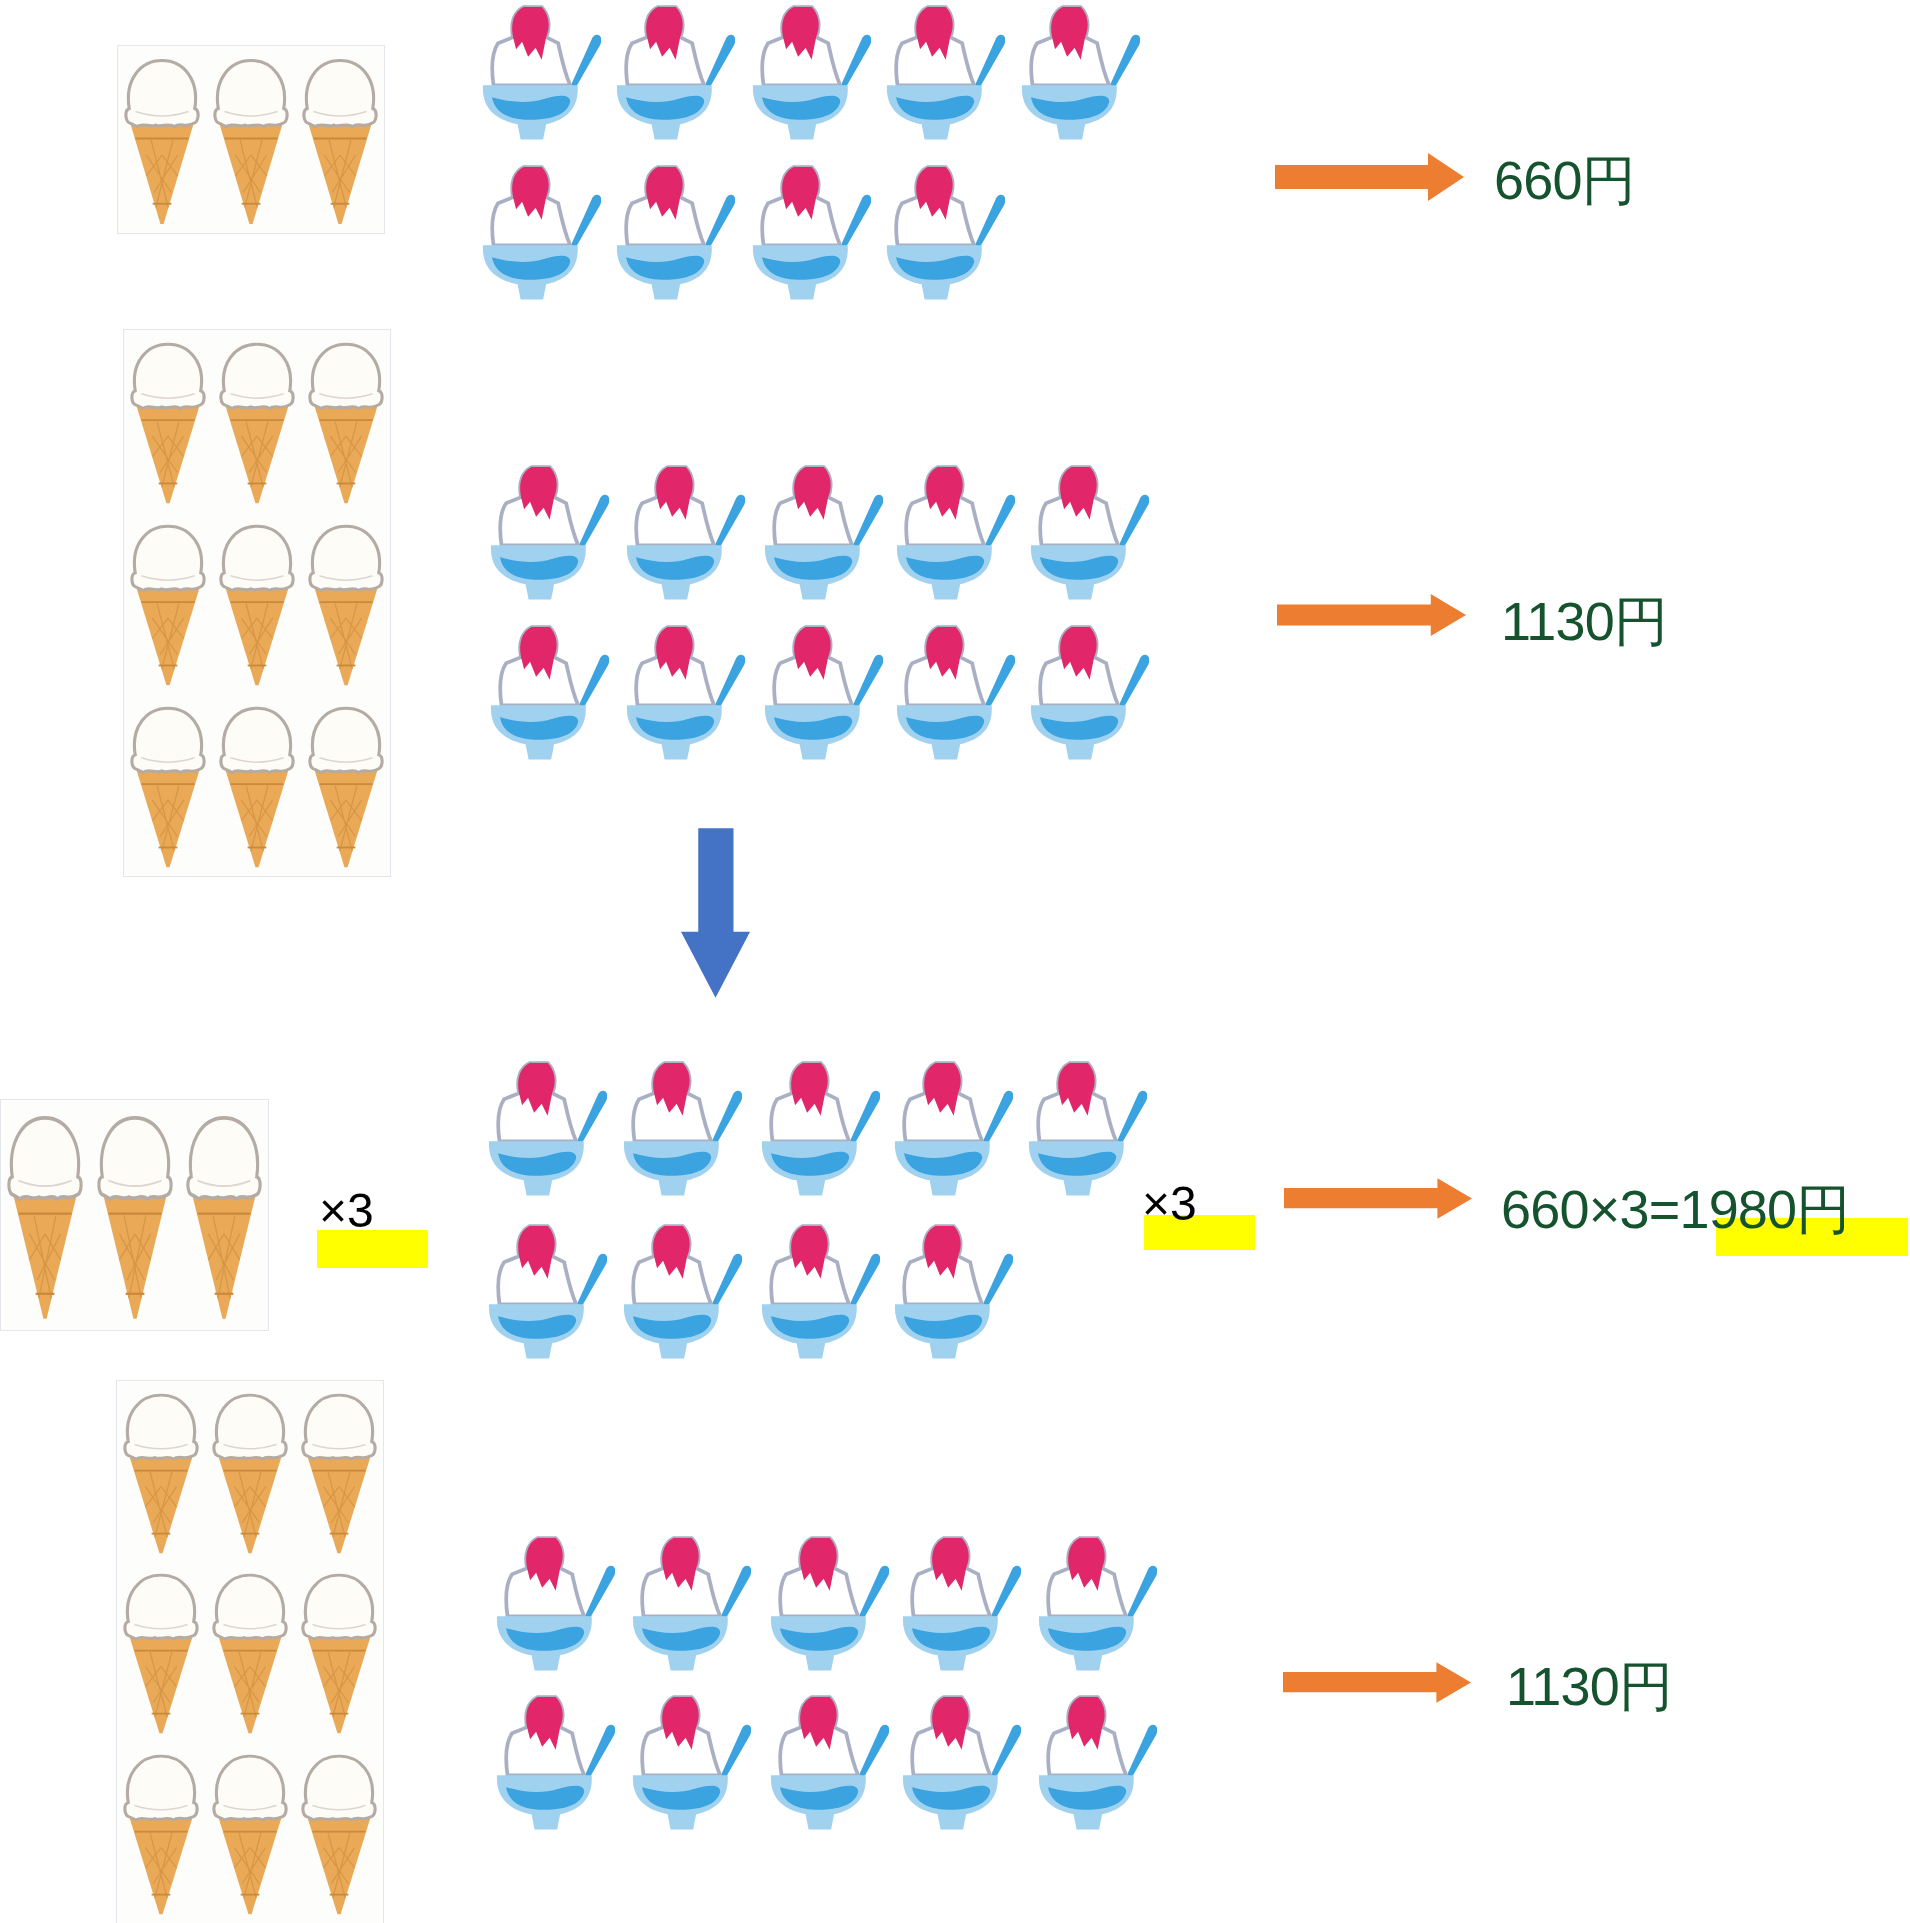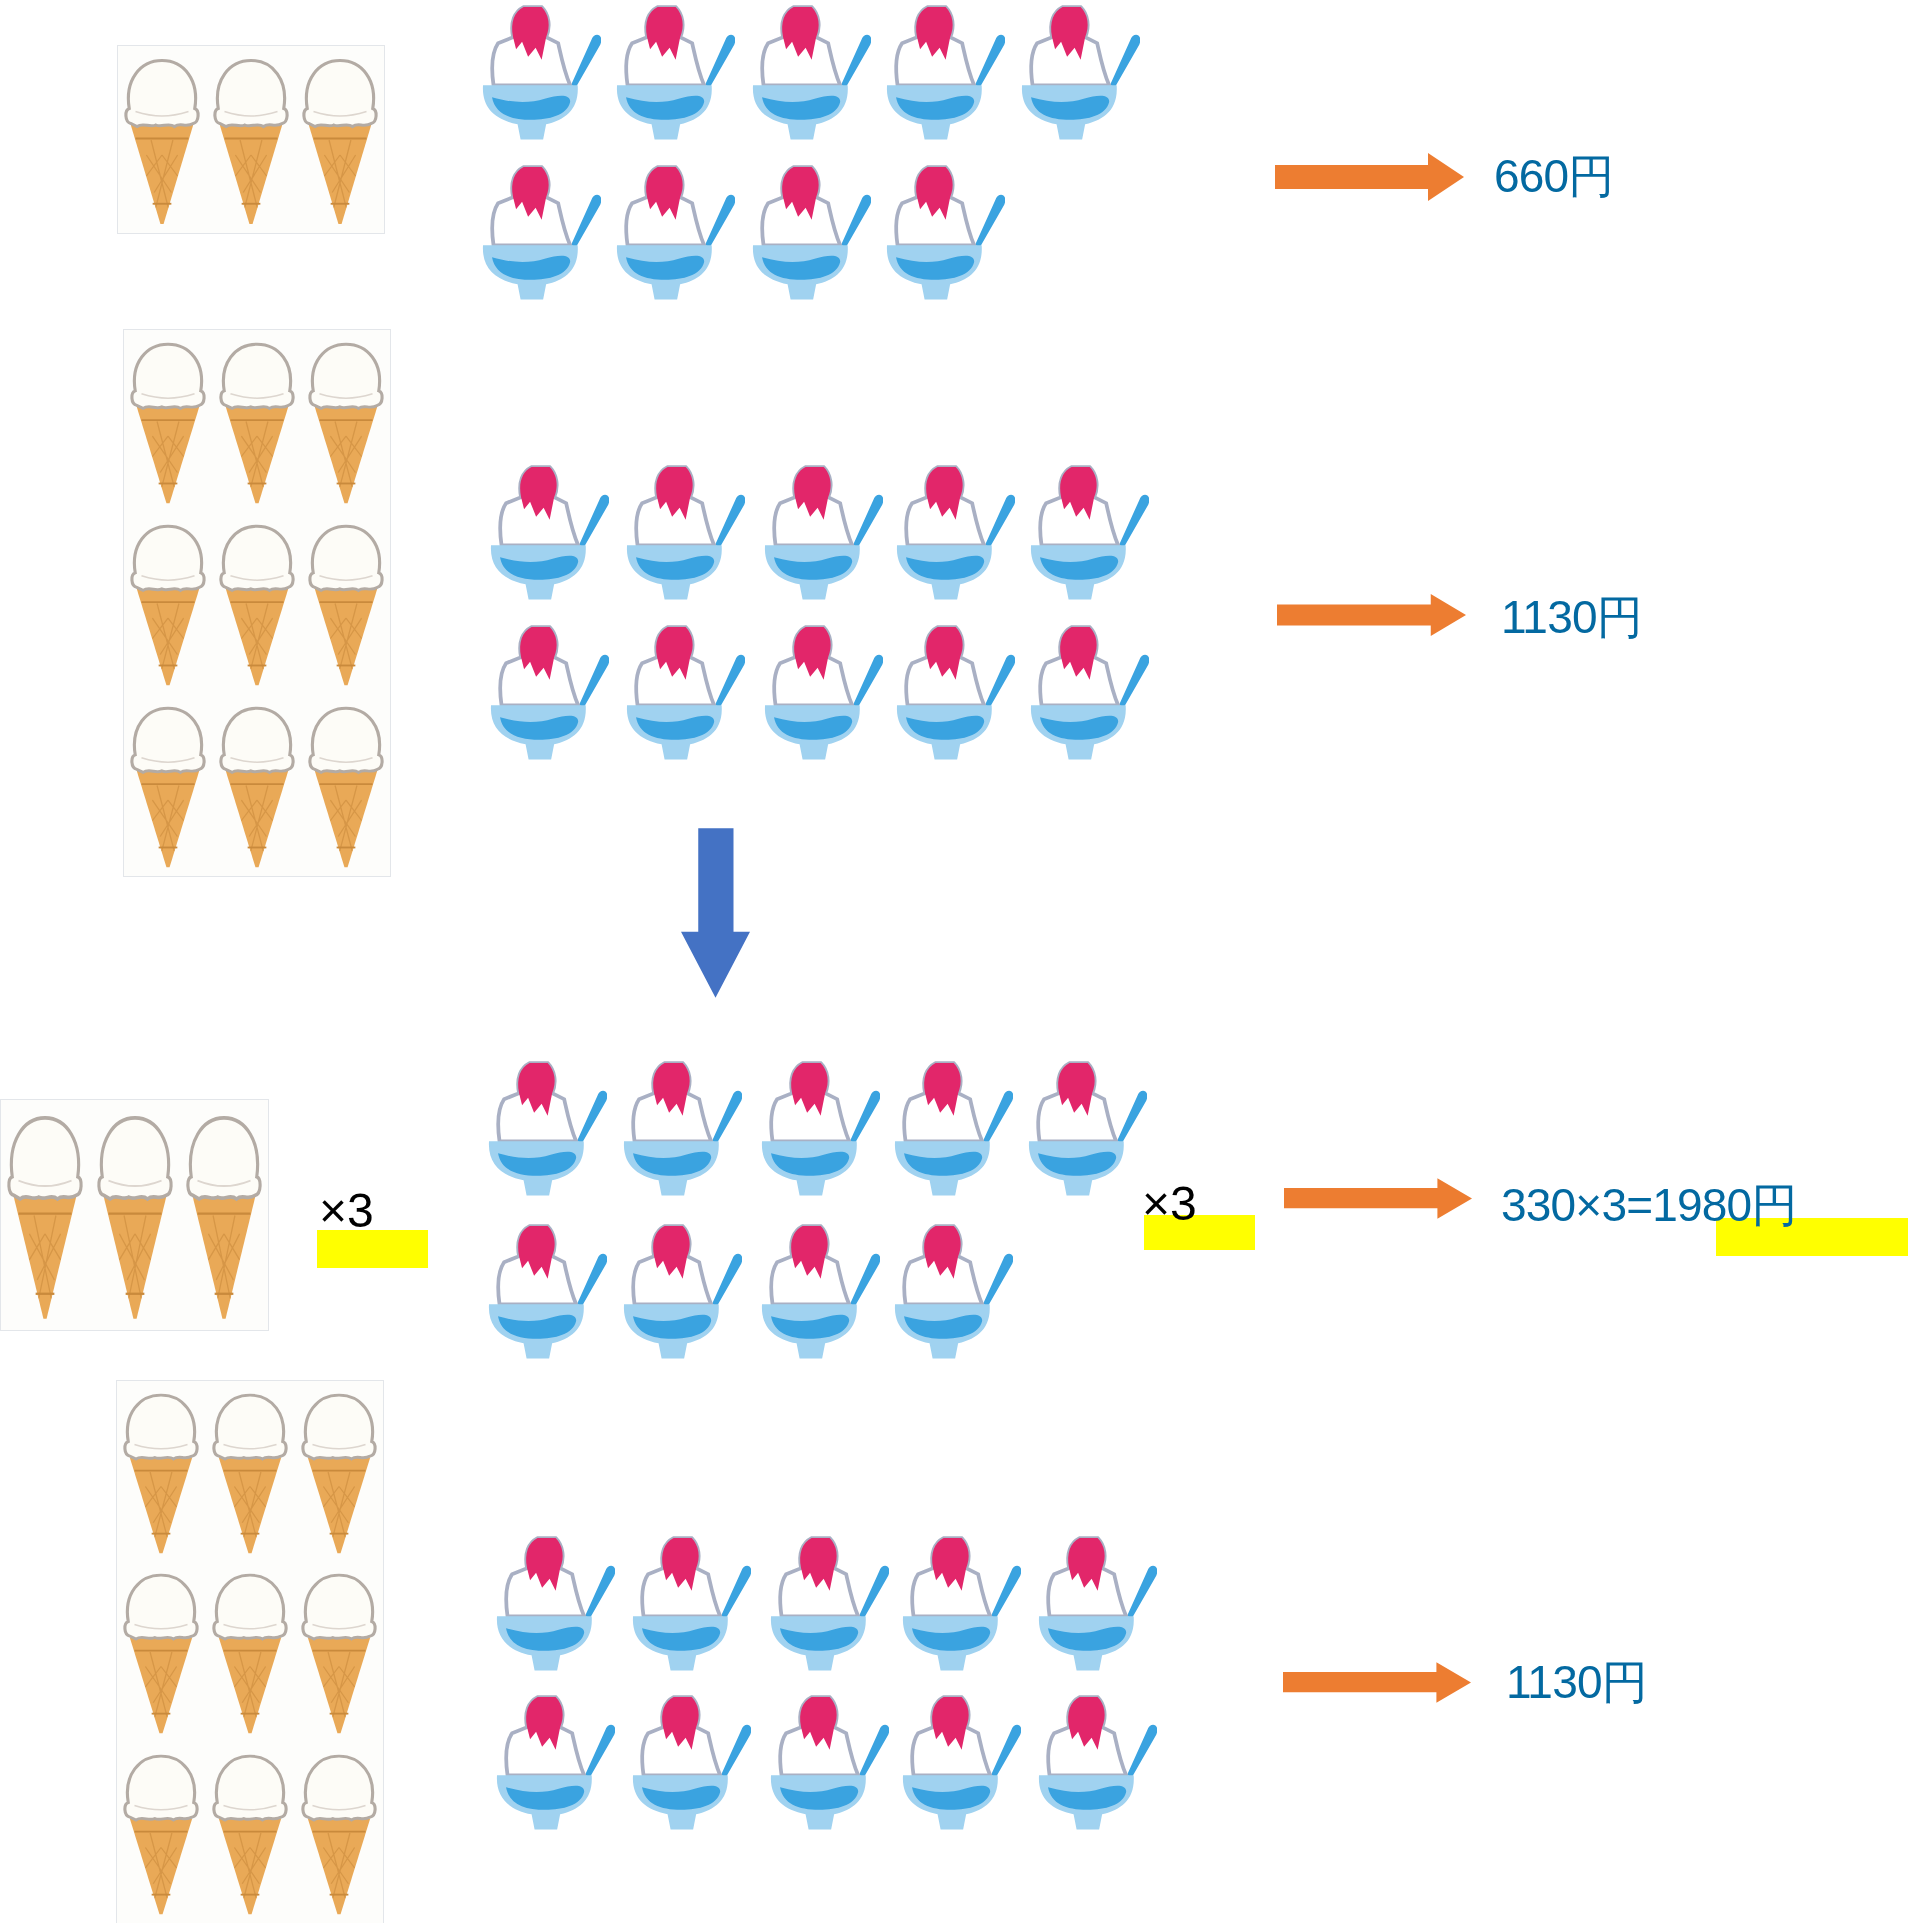--- a/index.html
+++ b/index.html
@@ -1,21 +1,21 @@
 <!DOCTYPE html>
 <html style="font-size:12px"><head>
 <meta charset="utf-8">
 <style>
   html, body { margin:0; padding:0; background:#ffffff; }
   body { width:1910px; height:1924px; position:relative; overflow:hidden;
          font-family:"Liberation Sans", "DejaVu Sans", sans-serif; }
   .cone-panel { position:absolute; background:#fdfdfb; border:0.8px solid #e3e6ea; box-sizing:border-box; }
   .cone { position:absolute; }
   .kakigori { position:absolute; width:124px; height:137px; }
-  .price { position:absolute; font-size:46px; line-height:1; color:#0369a1; white-space:nowrap; letter-spacing:-0.8px; }
+  .price { position:absolute; font-size:54px; line-height:1; color:#14532d; white-space:nowrap; letter-spacing:-0.8px; }
   .mult { position:absolute; font-size:48px; line-height:1; color:#000; white-space:nowrap; z-index:2; }
   .hl { position:absolute; background:#ffff00; z-index:1; }
   .arrow { position:absolute; }
   svg { display:block; }
 </style>
 </head>
 <body>
 
 <div class="cone-panel" style="left:117px;top:45px;width:268px;height:189px;">
     <div class="cone" style="left: 5.3px; top: 3.7px;">
@@ -199,21 +199,21 @@
 <div class="mult" style="left:319px;top:1187px;">×3</div>
 <div class="ice-grid"></div>
 <div class="hl" style="left:1144px;top:1215px;width:111px;height:35px;"></div>
 <div class="mult" style="left:1142px;top:1180px;">×3</div>
 <div class="arrow" style="left:1284px;top:1178px;">
   <svg width="188" height="41" viewBox="0 0 250 54">
       <polygon points="0,13 204,13 204,0 250,27 204,54 204,40 0,40" fill="#ed7d31"></polygon>
     </svg>
 </div>
 <div class="hl" style="left:1716px;top:1218px;width:192px;height:38px;"></div>
-<div class="price" style="left:1501px;top:1182px;z-index:2;">330×3=1980円</div>
+<div class="price" style="left:1501px;top:1182px;z-index:2;">660×3=1980円</div>
 
 <div class="cone-panel" style="left:116px;top:1380px;width:268px;height:544px;">
     <div class="cone" style="left: 5.3px; top: 3.6px;">
       <svg width="78" height="174" viewBox="0 0 100 240" preserveAspectRatio="none">
     <polygon points="10,100 90,100 52,232 48,232" fill="#e9a957"></polygon>
     <path d="M30,140 L62,190 M50,140 L70,168 M70,140 L40,190 M50,140 L30,168 M36,120 L58,210 M64,120 L42,210" stroke="#c98a3c" stroke-width="1.6" opacity="0.6" fill="none"></path>
     <line x1="16" y1="118" x2="84" y2="118" stroke="#c98a3c" stroke-width="2.5"></line>
     <line x1="38" y1="205" x2="62" y2="205" stroke="#c98a3c" stroke-width="2.5"></line>
     <path d="M10,98 C2,96 2,80 8,78 C2,40 22,14 50,14 C78,14 98,40 92,78 C98,80 98,96 90,98 C80,104 74,96 66,102 C58,96 50,104 42,100 C34,104 26,96 18,102 Z" fill="#fdfcf7" stroke="#b3aba4" stroke-width="4"></path>
     <path d="M16,82 C40,90 60,90 84,82" stroke="#ddd6cf" stroke-width="2" fill="none"></path>

